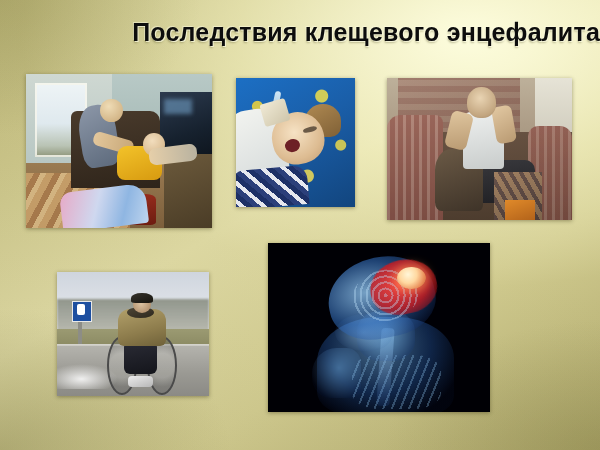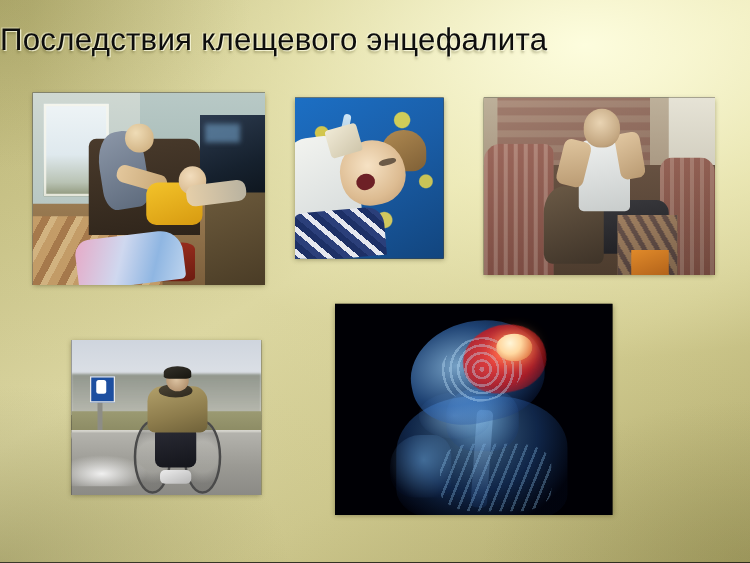--- a/index.html
+++ b/index.html
@@ -29,23 +29,23 @@
       radial-gradient(ellipse 55% 45% at 0% 100%, rgba(120,116,62,0.42) 0%, rgba(120,116,62,0.0) 70%),
       radial-gradient(ellipse 50% 40% at 100% 100%, rgba(120,116,62,0.30) 0%, rgba(120,116,62,0.0) 72%),
       radial-gradient(ellipse 45% 40% at 0% 0%, rgba(120,116,62,0.22) 0%, rgba(120,116,62,0.0) 75%);
   }
 
   .slide-title {
     position: absolute;
     left: 0;
     right: 0;
     top: 18px;
-    text-align: left;
+    text-align: right;
     font-size: 25px;
-    font-weight: normal;
+    font-weight: bold;
     letter-spacing: 0.2px;
     color: #0d0d0d;
     text-shadow:
        1px 1px 0 rgba(255,255,230,0.75),
       -1px -1px 0 rgba(255,255,230,0.45),
        0 2px 2px rgba(90,86,40,0.35);
     white-space: nowrap;
     z-index: 5;
   }
 

